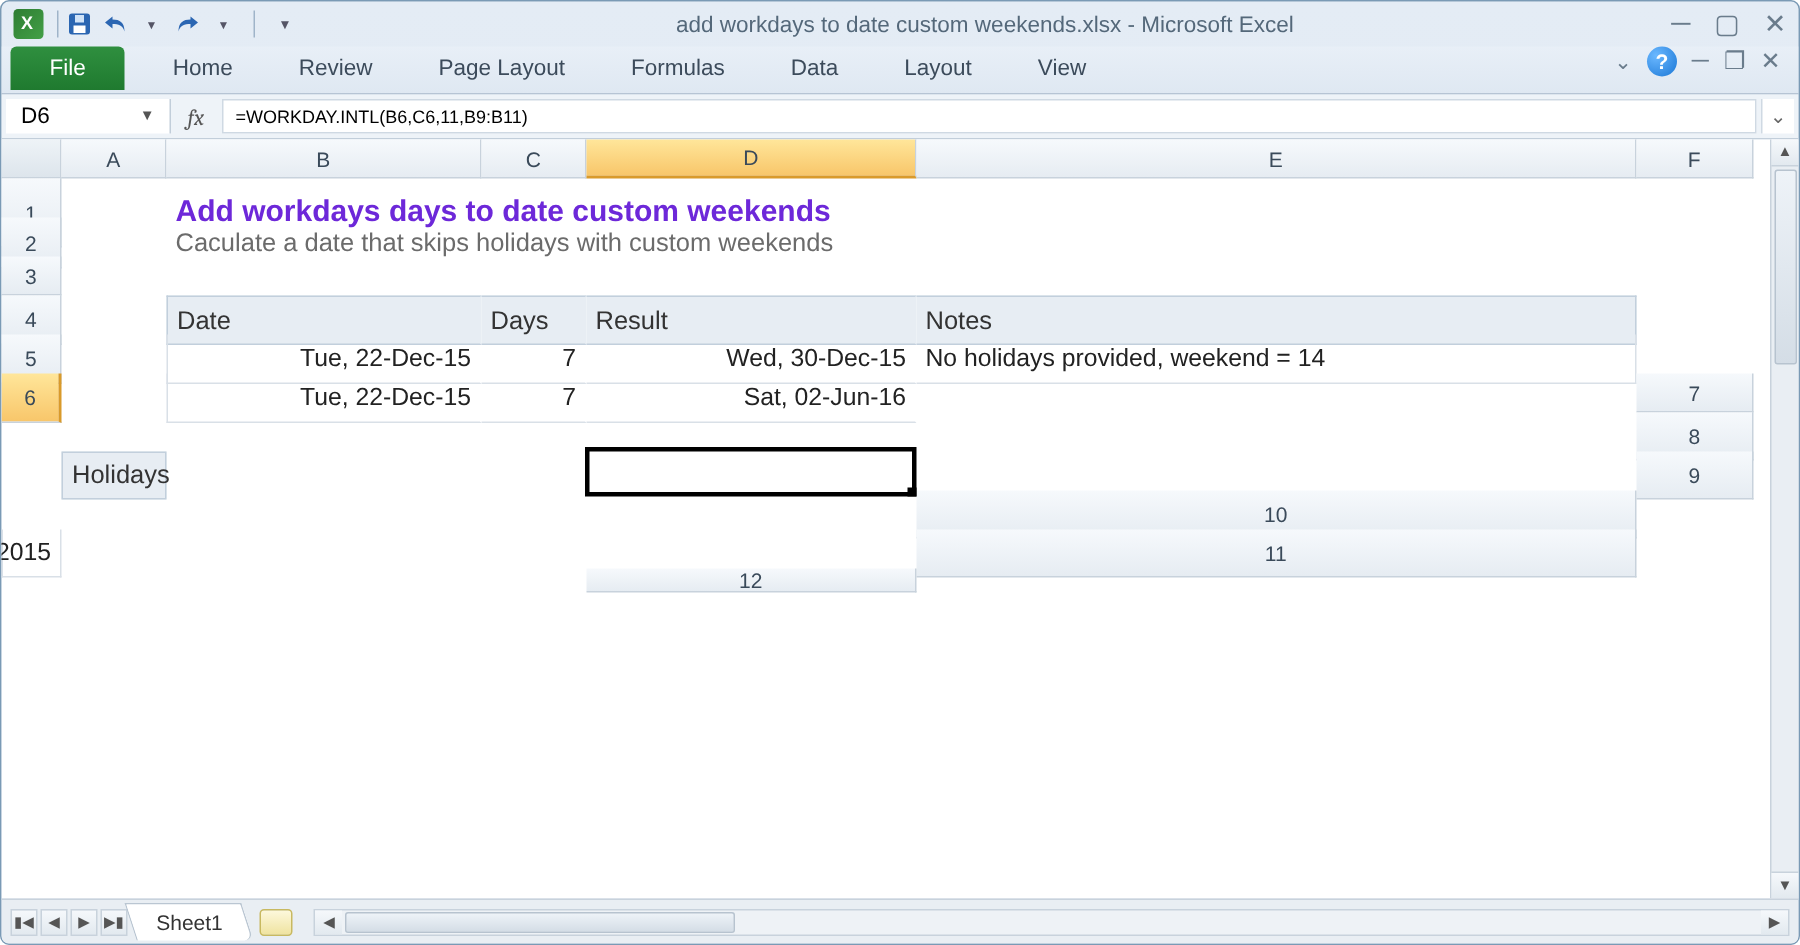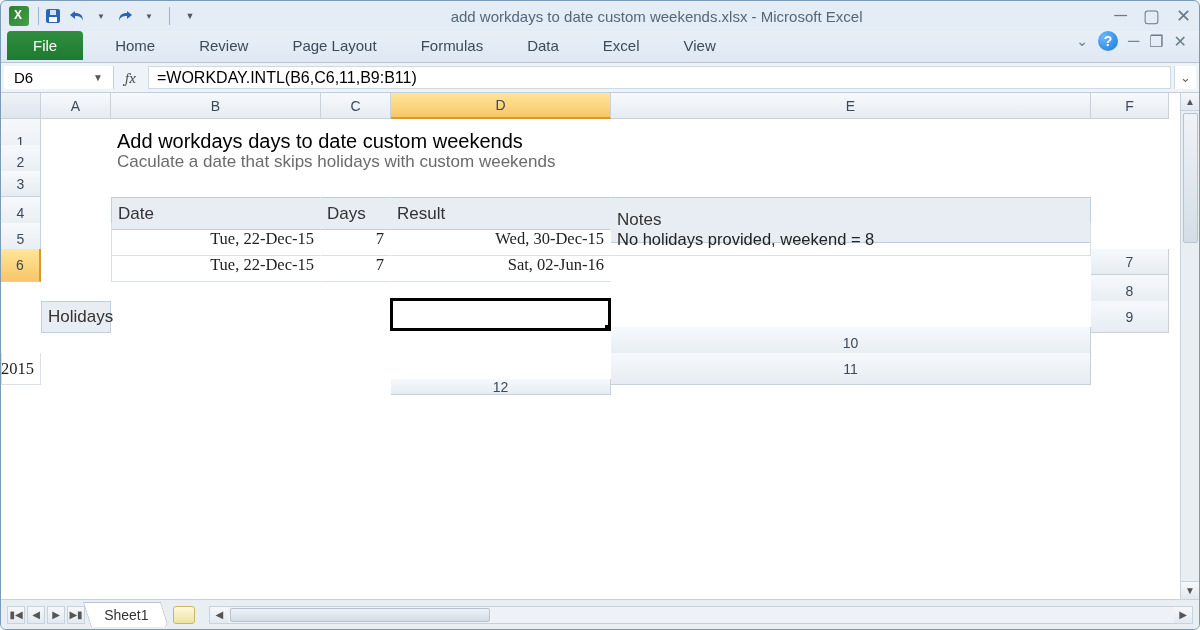--- a/index.html
+++ b/index.html
@@ -21,33 +21,33 @@
 .ribbon-tabs .tab { padding:6px 22px 6px; font-size:15px; color:#3c4b5b; cursor:default; }
 .ribbon-tabs .tab.file { background:linear-gradient(#2f8f3f,#1f7a2f); color:#fff; border-top-left-radius:4px; border-top-right-radius:4px; padding:6px 26px; margin-right:10px; }
 .ribbon-tabs .right-icons { margin-left:auto; display:flex; align-items:center; gap:10px; padding-right:12px; font-size:16px; color:#6a7c8c; }
 .help-icon { width:20px; height:20px; border-radius:50%; background:radial-gradient(circle at 30% 30%, #6bb8ff, #1a77d6); color:#fff; display:flex; align-items:center; justify-content:center; font-weight:bold; font-size:14px; }
 
 .formula-bar { height:30px; display:flex; align-items:stretch; background:#eef3f8; border-bottom:1px solid #c2ceda; }
 .name-box { width:110px; border-right:1px solid #c2ceda; display:flex; align-items:center; padding:0 10px; background:#fff; margin:3px; font-size:15px; }
 .name-box .dd { margin-left:auto; color:#555; font-size:10px; }
 .fb-btns { display:flex; align-items:center; padding:0 6px; gap:8px; color:#888; }
 .fx-label { font-style:italic; font-family: "Cambria", serif; font-size:15px; color:#555; padding:0 6px 0 2px; }
-.formula-input { flex:1; background:#fff; margin:3px 3px 3px 0; display:flex; align-items:center; padding:0 8px; font-size:16px; border:1px solid #cfd9e3; }
+.formula-input { flex:1; background:#fff; margin:3px 3px 3px 0; display:flex; align-items:center; padding:0 8px; font-size:12px; border:1px solid #cfd9e3; }
 .formula-expand { width:22px; display:flex; align-items:center; justify-content:center; color:#666; border-left:1px solid #cfd9e3; background:#fff; margin:3px 3px 3px 0;}
 
 .sheet-area { flex:1; display:flex; flex-direction:column; background:#fff; position:relative; }
 .grid { display:grid; grid-template-columns: 40px 70px 210px 70px 220px 480px 78px; grid-auto-rows: 26px; }
 .hdr { background:linear-gradient(#f6f9fc,#e6ecf2); border-right:1px solid #c8d2dc; border-bottom:1px solid #c8d2dc; display:flex; align-items:center; justify-content:center; font-size:14px; color:#3a4a5a; }
 .hdr.corner { background:linear-gradient(#eef3f7,#dde5ec); }
 .hdr.col.sel { background:linear-gradient(#ffe69a,#f8c66a); border-bottom:2px solid #d99a2b; }
 .hdr.row { justify-content:center; }
 .hdr.row.sel { background:linear-gradient(#ffe69a,#f8c66a); border-right:2px solid #d99a2b; }
 .cell { border-right:1px solid #e3e8ed00; border-bottom:1px solid #e3e8ed00; display:flex; align-items:center; padding:0 6px; font-size:16.5px; color:#222; white-space:nowrap; overflow:visible; }
-.cell.right { justify-content:flex-end;font-family:Liberation Serif, serif; }
-.heading { font-size:20px; font-weight:400; color:#000000; }
+.cell.right { justify-content:flex-end; }
+.heading { font-size:20px; font-weight:700; color:#6d28d9; }
 .subheading { font-size:17px; color:#6b6b6b; }
 .tbl-h { background:#e7edf3; border-top:1px solid #c2cfdc; border-bottom:1px solid #c2cfdc; font-size:17px; color:#333; }
 .tbl-h.first { border-left:1px solid #c2cfdc; }
 .tbl-h.last { border-right:1px solid #c2cfdc; }
 .tbl-cell { border-bottom:1px solid #d9e0e7; }
 .tbl-cell.first { border-left:1px solid #d9e0e7; }
 .tbl-cell.last { border-right:1px solid #d9e0e7; }
 
 .selected-cell { position:absolute; border:3px solid #000; pointer-events:none; }
 .selected-handle { position:absolute; width:6px; height:6px; background:#000; right:-3px; bottom:-3px; }
@@ -108,21 +108,21 @@
     </div>
   </div>
 
   <div class="ribbon-tabs">
     <div class="tab file">File</div>
     <div class="tab">Home</div>
     <div class="tab">Review</div>
     <div class="tab">Page Layout</div>
     <div class="tab">Formulas</div>
     <div class="tab">Data</div>
-    <div class="tab">Excel</div>
+    <div class="tab">Layout</div>
     <div class="tab">View</div>
     <div class="right-icons">
       <span style="font-size:14px;">⌄</span>
       <span class="help-icon">?</span>
       <span>─</span>
       <span>❐</span>
       <span>✕</span>
     </div>
   </div>
 
@@ -167,29 +167,29 @@
       <div class="cell"></div>
       <div class="cell"></div>
       <div class="cell"></div>
       <div class="cell"></div>
 
       <div class="hdr row" style="height:33px">4</div>
       <div class="cell" style="height:33px"></div>
       <div class="cell tbl-h first" style="height:33px">Date</div>
       <div class="cell tbl-h" style="height:33px">Days</div>
       <div class="cell tbl-h" style="height:33px">Result</div>
-      <div class="cell tbl-h last" style="height:46px">Notes</div>
+      <div class="cell tbl-h last" style="height:33px">Notes</div>
       <div class="cell" style="height:33px"></div>
 
       <div class="hdr row" style="height:33px">5</div>
       <div class="cell" style="height:33px"></div>
       <div class="cell tbl-cell first right" style="height:33px">Tue, 22-Dec-15</div>
       <div class="cell tbl-cell right" style="height:33px">7</div>
       <div class="cell tbl-cell right" style="height:33px">Wed, 30-Dec-15</div>
-      <div class="cell tbl-cell last" style="height:33px">No holidays provided, weekend = 8</div>
+      <div class="cell tbl-cell last" style="height:33px">No holidays provided, weekend = 14</div>
       <div class="cell" style="height:33px"></div>
 
       <div class="hdr row sel" style="height:33px">6</div>
       <div class="cell" style="height:33px"></div>
       <div class="cell tbl-cell first right" style="height:33px">Tue, 22-Dec-15</div>
       <div class="cell tbl-cell right" style="height:33px">7</div>
       <div class="cell tbl-cell right" style="height:33px;position:relative;">
         <span>Sat, 02-Jun-16</span>
       </div>
       <div class="cell" style="height:33px"></div>

